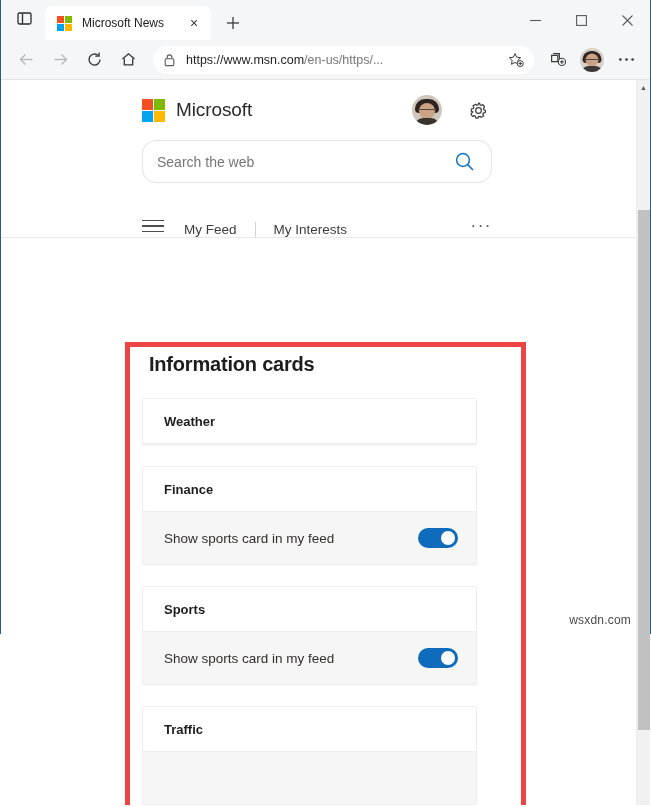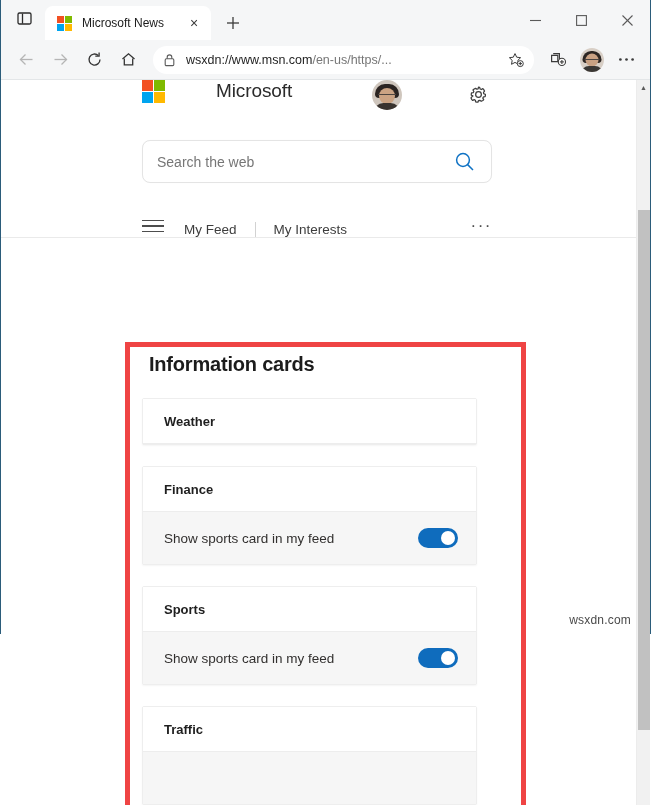--- a/index.html
+++ b/index.html
@@ -242,23 +242,22 @@
     width: 635px;
     background: #ffffff;
     border-bottom: 1px solid #eaeaea;
     padding-bottom: 0;
   }
 
   .msn-inner { width: 350px; margin-left: 141px; }
 
   .brand-row {
     display: flex;
-    align-items: flex-start;
+    align-items: center;
     height: 60px;
-    gap: 40px;
   }
   .ms-logo {
     width: 23px; height: 23px;
     display: grid;
     grid-template-columns: 11px 11px;
     grid-template-rows: 11px 11px;
     gap: 1px;
     flex: 0 0 auto;
   }
   .ms-logo i { display:block; }
@@ -314,21 +313,21 @@
     width: 28px; height: 28px;
     display:flex; align-items:center; justify-content:center;
     margin-left: 22px;
     flex: 0 0 auto;
     color: #3f3f3f;
   }
 
   .searchbox {
     height: 43px;
     border: 1px solid #e4e4e4;
-    border-radius: 8px;
+    border-radius: 14px;
     display: flex;
     align-items: center;
     padding: 0 16px 0 14px;
     background: #fff;
     box-shadow: 0 0 1px rgba(0,0,0,0.04);
   }
   .search-text {
     flex: 1 1 auto;
     font-size: 14px;
     color: #767676;
@@ -550,21 +549,21 @@
       </svg>
     </div>
 
     <div class="omnibox">
       <span class="lock">
         <svg width="13" height="14" viewBox="0 0 13 14">
           <rect x="2.2" y="5.8" width="8.6" height="6.8" rx="1.2" fill="none" stroke="currentColor" stroke-width="1.1"></rect>
           <path d="M4.2 5.8V4.2a2.3 2.3 0 0 1 4.6 0v1.6" fill="none" stroke="currentColor" stroke-width="1.1"></path>
         </svg>
       </span>
-      <span class="url"><span class="host">wsxdn://www.msn.com</span><span>/en-us/https/...</span></span>
+      <span class="url"><span class="host">https://www.msn.com</span><span>/en-us/https/...</span></span>
       <span class="fav-btn">
         <svg width="16" height="16" viewBox="0 0 16 16">
           <polygon points="7,1.6 8.7,5.2 12.6,5.7 9.8,8.4 10.5,12.3 7,10.4 3.5,12.3 4.2,8.4 1.4,5.7 5.3,5.2" fill="none" stroke="#3b3b3b" stroke-width="1"></polygon>
           <circle cx="12.3" cy="11.6" r="3" fill="#fff" stroke="#3b3b3b" stroke-width="1"></circle>
           <line x1="12.3" y1="9.9" x2="12.3" y2="13.3" stroke="#3b3b3b" stroke-width="1"></line>
           <line x1="10.6" y1="11.6" x2="14" y2="11.6" stroke="#3b3b3b" stroke-width="1"></line>
         </svg>
       </span>
     </div>
 

